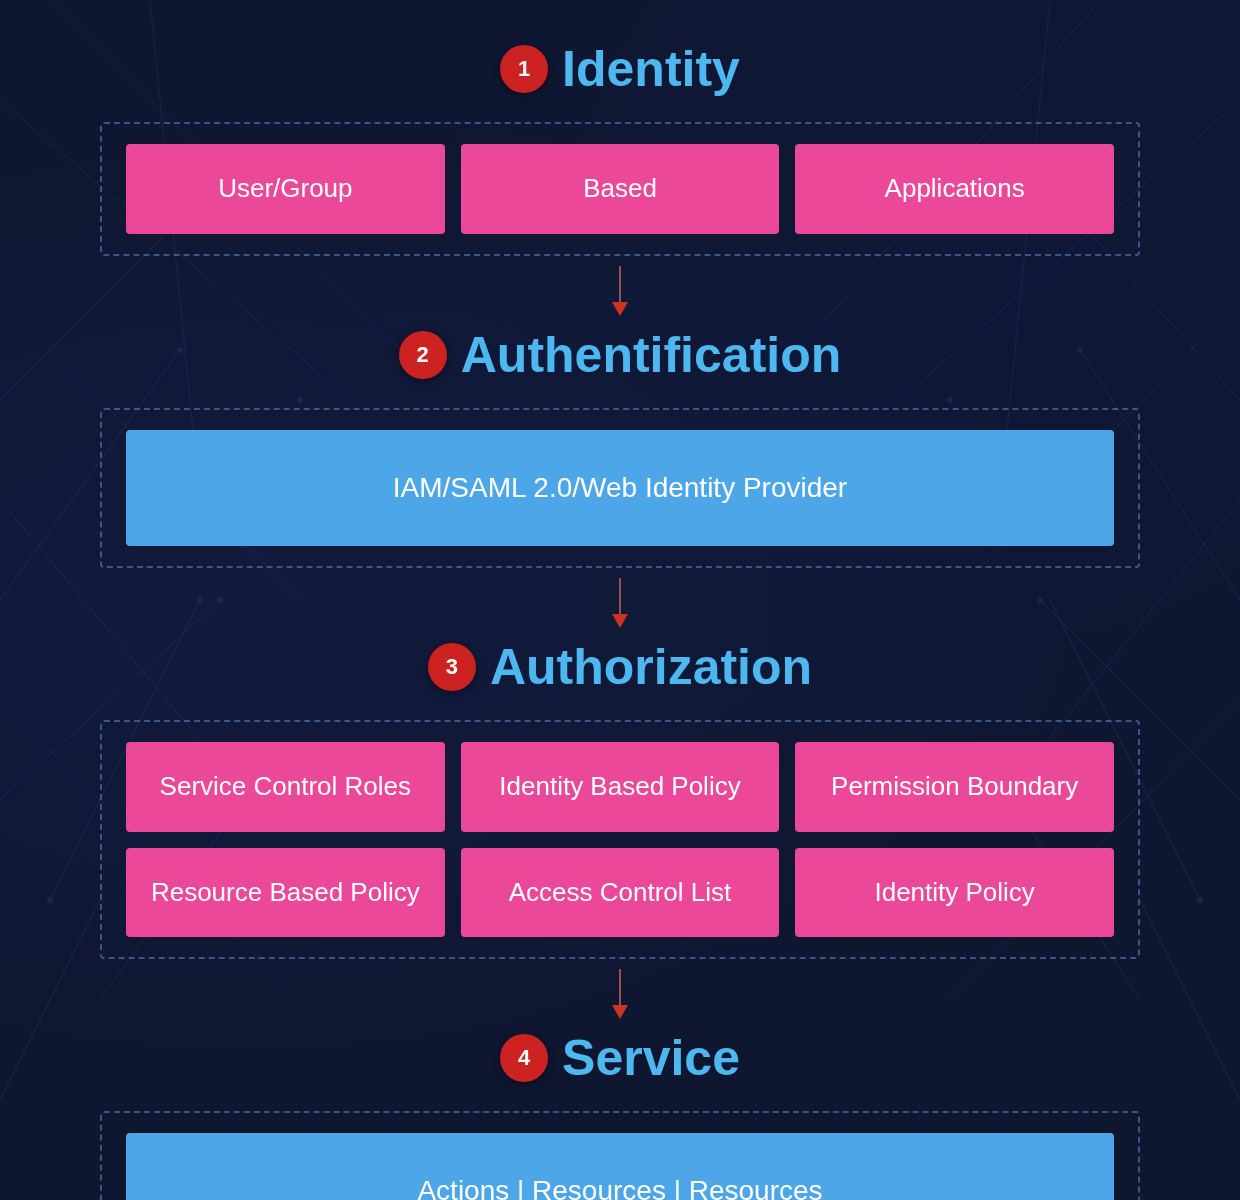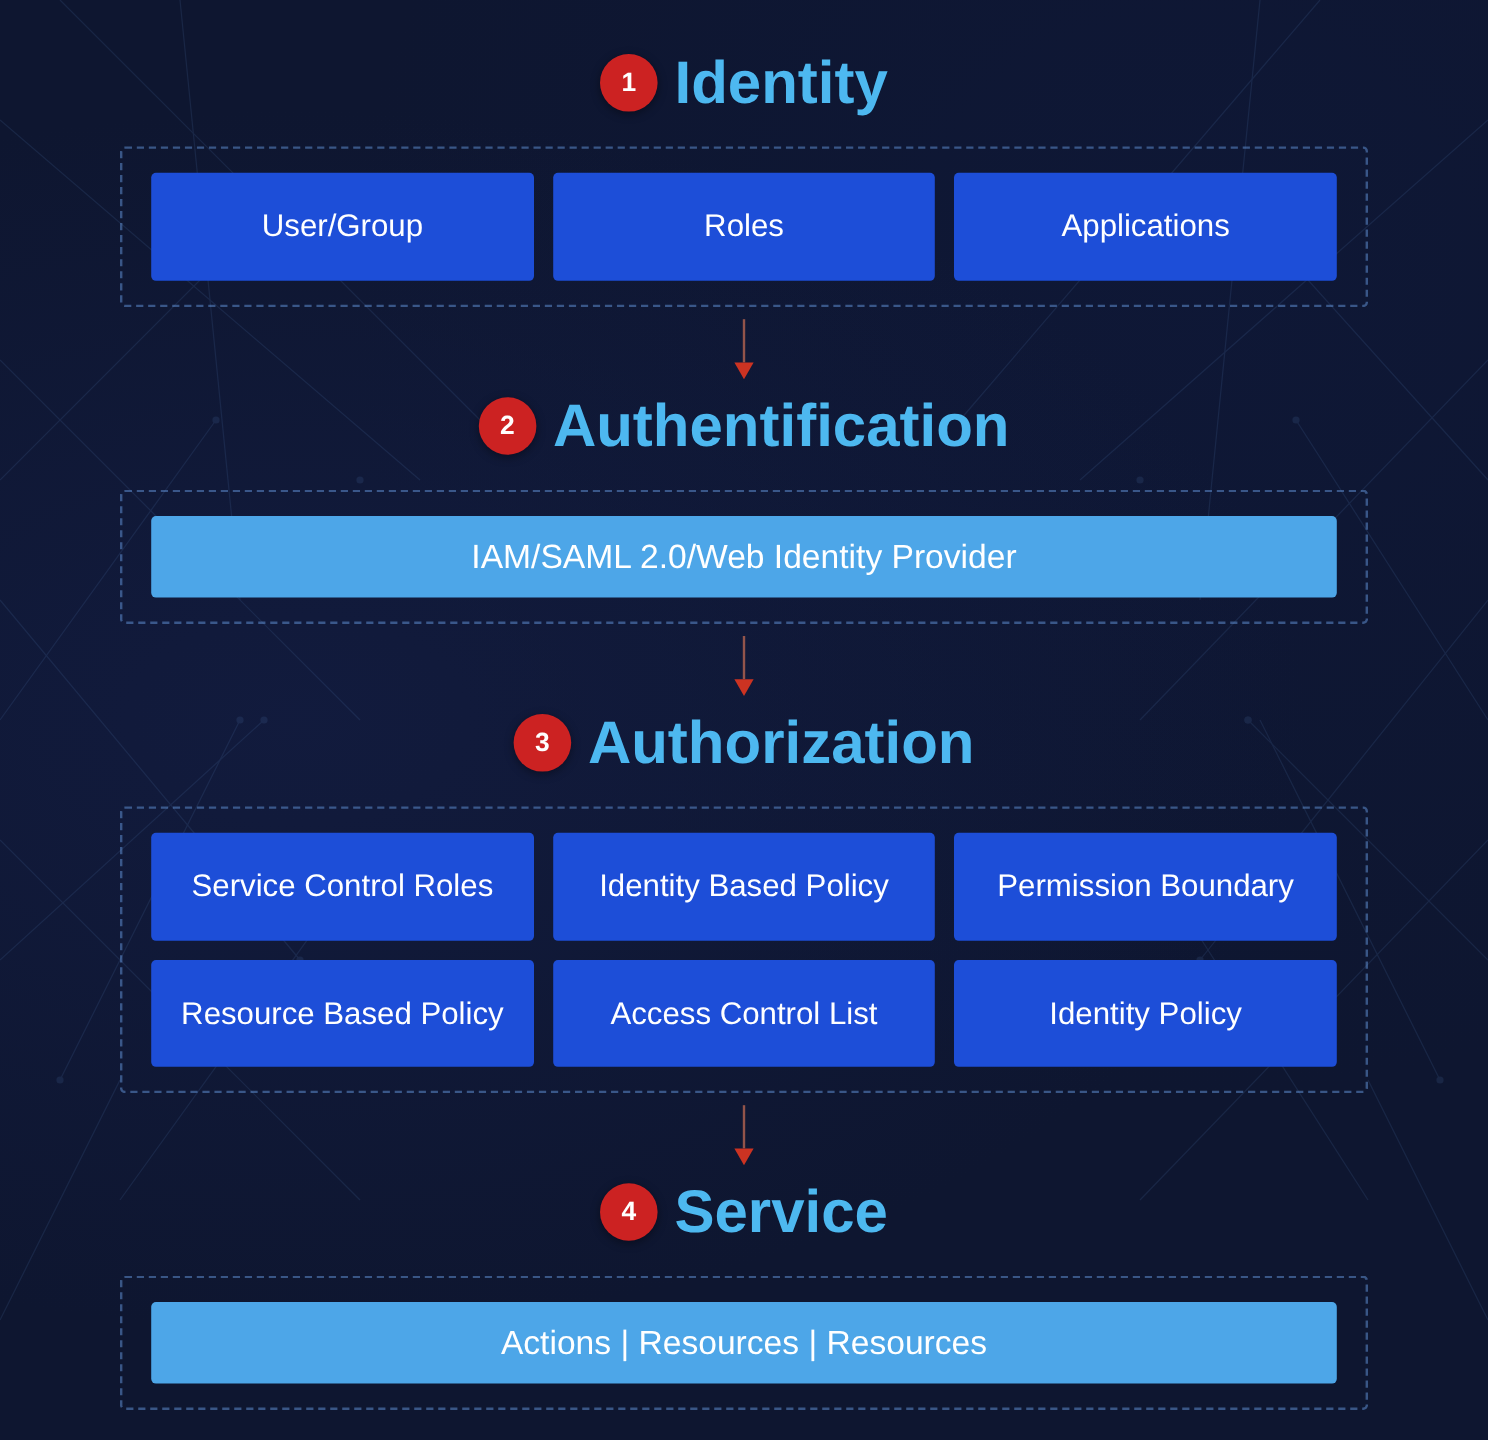--- a/index.html
+++ b/index.html
@@ -68,21 +68,21 @@
 
     
     .cards-row {
       display: flex;
       gap: 16px;
       width: 100%;
     }
 
     .card {
       flex: 1;
-      background: #1d4ed8;
+      background: #ec4899;
       border-radius: 4px;
       color: white;
       font-size: 26px;
       font-weight: 500;
       text-align: center;
       padding: 28px 0;
       display: flex;
       align-items: center;
       justify-content: center;
       line-height: 1.3;
@@ -113,21 +113,21 @@
 
     
     .single-card {
       width: 100%;
       background: #4da6e8;
       border-radius: 4px;
       color: white;
       font-size: 28px;
       font-weight: 500;
       text-align: center;
-      padding: 18px 20px;
+      padding: 42px 20px;
     }
 
     
     .section-block {
       width: 100%;
       display: flex;
       flex-direction: column;
       align-items: center;
       margin-bottom: 0;
     }
@@ -206,21 +206,21 @@
 
   <div class="section-block">
     <div class="section-title">
       <div class="step-badge">1</div>
       <span class="section-label">Identity</span>
     </div>
 
     <div class="dashed-box">
       <div class="cards-row">
         <div class="card">User/Group</div>
-        <div class="card">Roles</div>
+        <div class="card">Based</div>
         <div class="card">Applications</div>
       </div>
     </div>
   </div>
 
   <div class="arrow-connector">
     <div class="arrow-line"></div>
     <div class="arrow-head"></div>
   </div>
 

